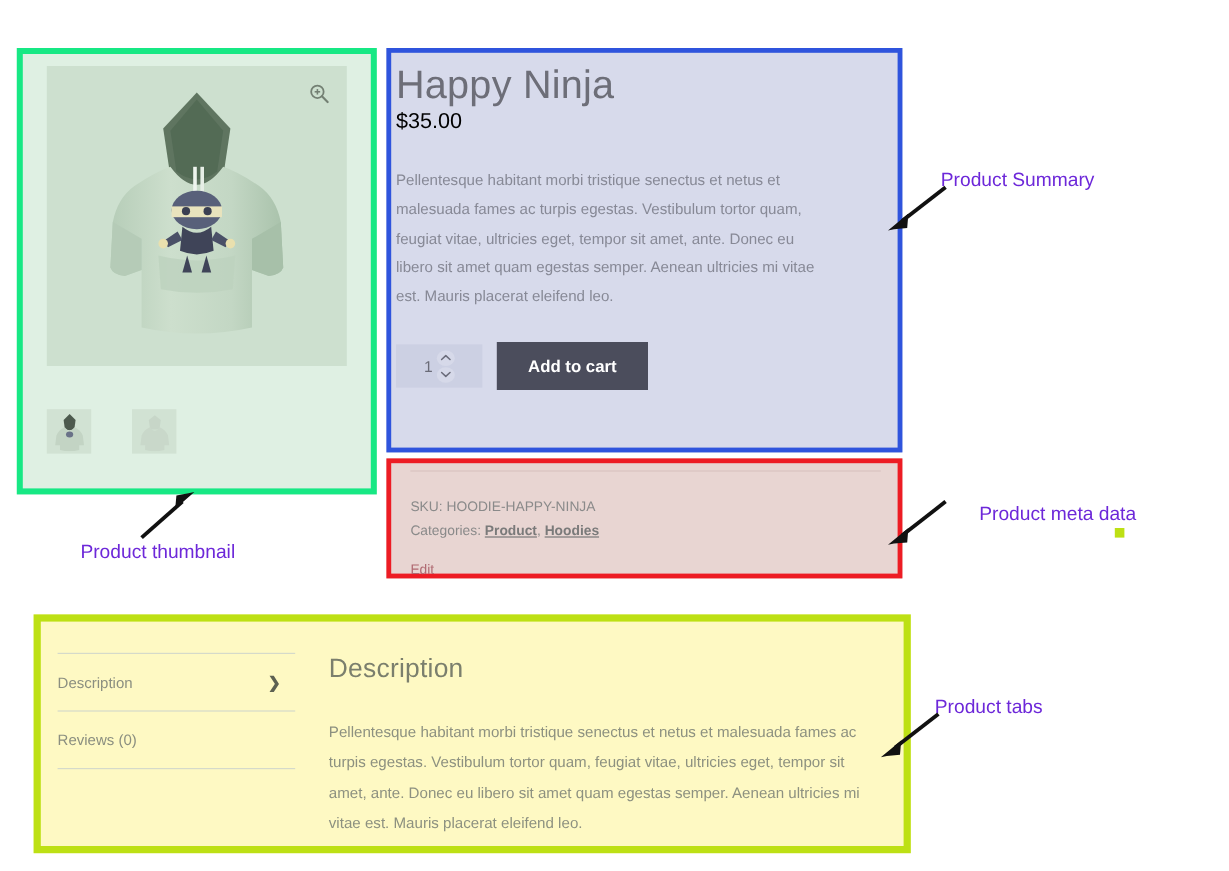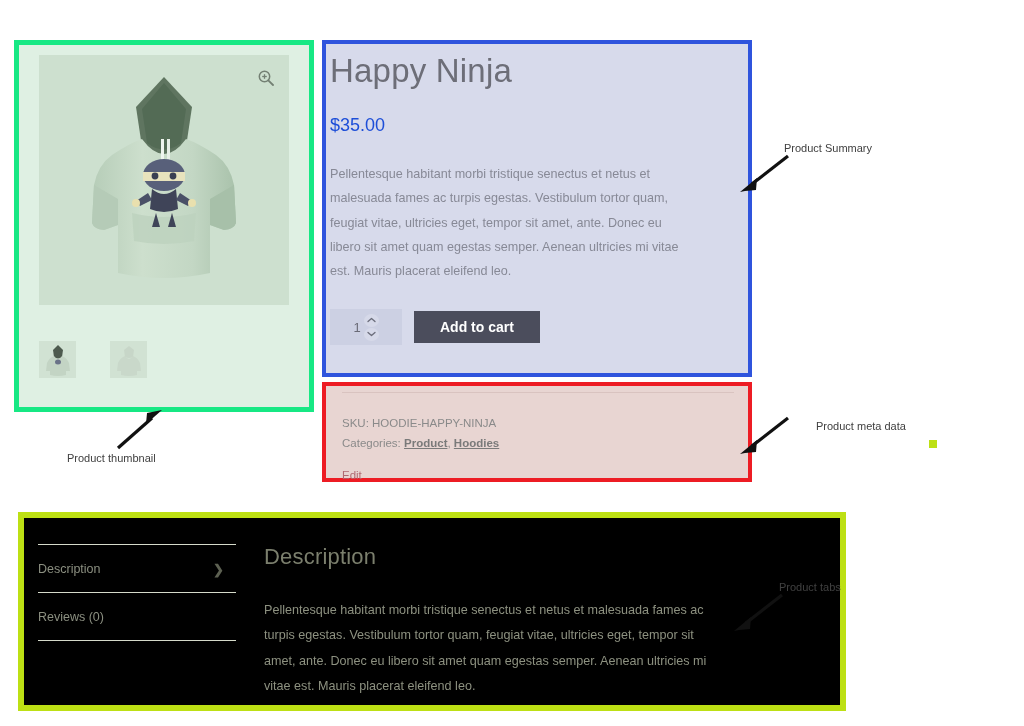--- a/index.html
+++ b/index.html
@@ -27,23 +27,23 @@
     left: 322px; top: 40px; width: 430px; height: 337px;
     border: 4px solid #2f54dd;
     background: #d7daeb;
   }
   #meta-box {
     left: 322px; top: 382px; width: 430px; height: 100px;
     border: 4px solid #ed1c24;
     background: #e8d5d2;
   }
   #tabs-box {
-    left: 18px; top: 512px; width: 828px; height: 199px;
+    left: 28px; top: 512px; width: 731px; height: 199px;
     border: 6px solid #bde014;
-    background: #000000;
+    background: #fef9c3;
   }
 
   
   .gallery-main {
     position: absolute;
     left: 20px; top: 10px;
     width: 250px; height: 250px;
     background: #cde0cf;
   }
   .hoodie {
@@ -79,22 +79,21 @@
   .product-title {
     font-size: 33px;
     font-weight: 400;
     color: #6d6e78;
     letter-spacing: .2px;
     margin: 0;
     line-height: 1.25;
   }
   .product-price {
     font-size: 18px;
-    color: #1d4ed8;
-    margin-top: 24px;
+    color: #000000;
   }
   .product-short-desc {
     font-size: 12.6px;
     color: #8587948f;
     color: #878996;
     line-height: 1.92;
     margin-top: 26px;
     width: 358px;
   }
   .cart-row {
@@ -123,21 +122,21 @@
     width: 15px; height: 13px;
     border-radius: 50%;
     background: #d6d9e9;
     display: flex;
     align-items: center;
     justify-content: center;
     line-height: 0;
   }
   .add-to-cart {
     margin-left: 12px;
-    height: 32px;
+    height: 40px;
     padding: 0 26px;
     background: #4b4d5c;
     color: #ffffff;
     font-size: 14px;
     font-weight: bold;
     border: none;
     display: flex;
     align-items: center;
     justify-content: center;
     cursor: pointer;
@@ -210,22 +209,22 @@
     margin: 28px 0 0 0;
     font-size: 12.6px;
     line-height: 2.02;
     color: #8d9180;
     width: 446px;
   }
 
   
   .callout-label {
     position: absolute;
-    font-size: 11px;
-    color: #404040;
+    font-size: 16px;
+    color: #6d28d9;
     white-space: nowrap;
   }
   .callout-arrow { position: absolute; }
 
   .stray-square {
     position: absolute;
     left: 929px; top: 440px;
     width: 8px; height: 8px;
     background: #bde014;
   }

